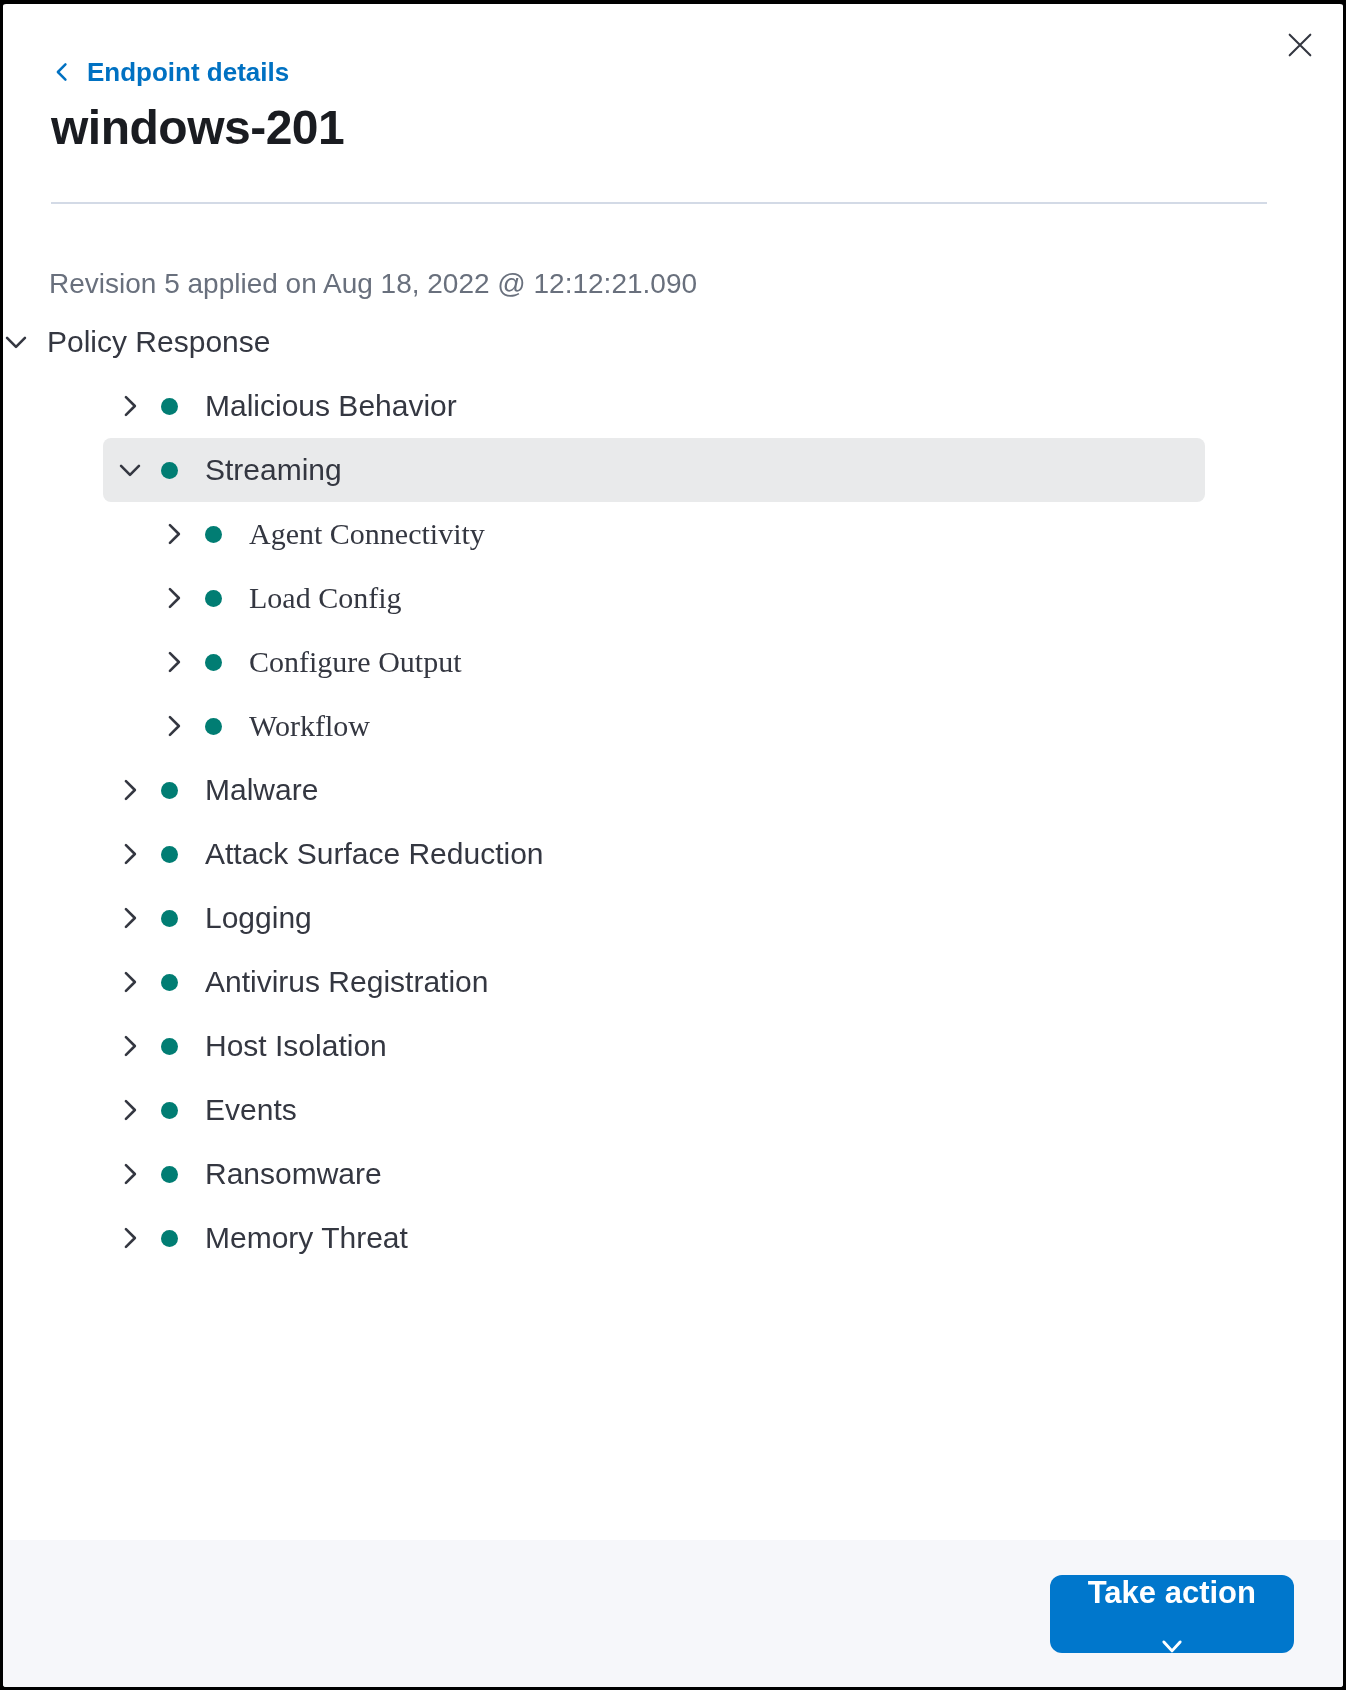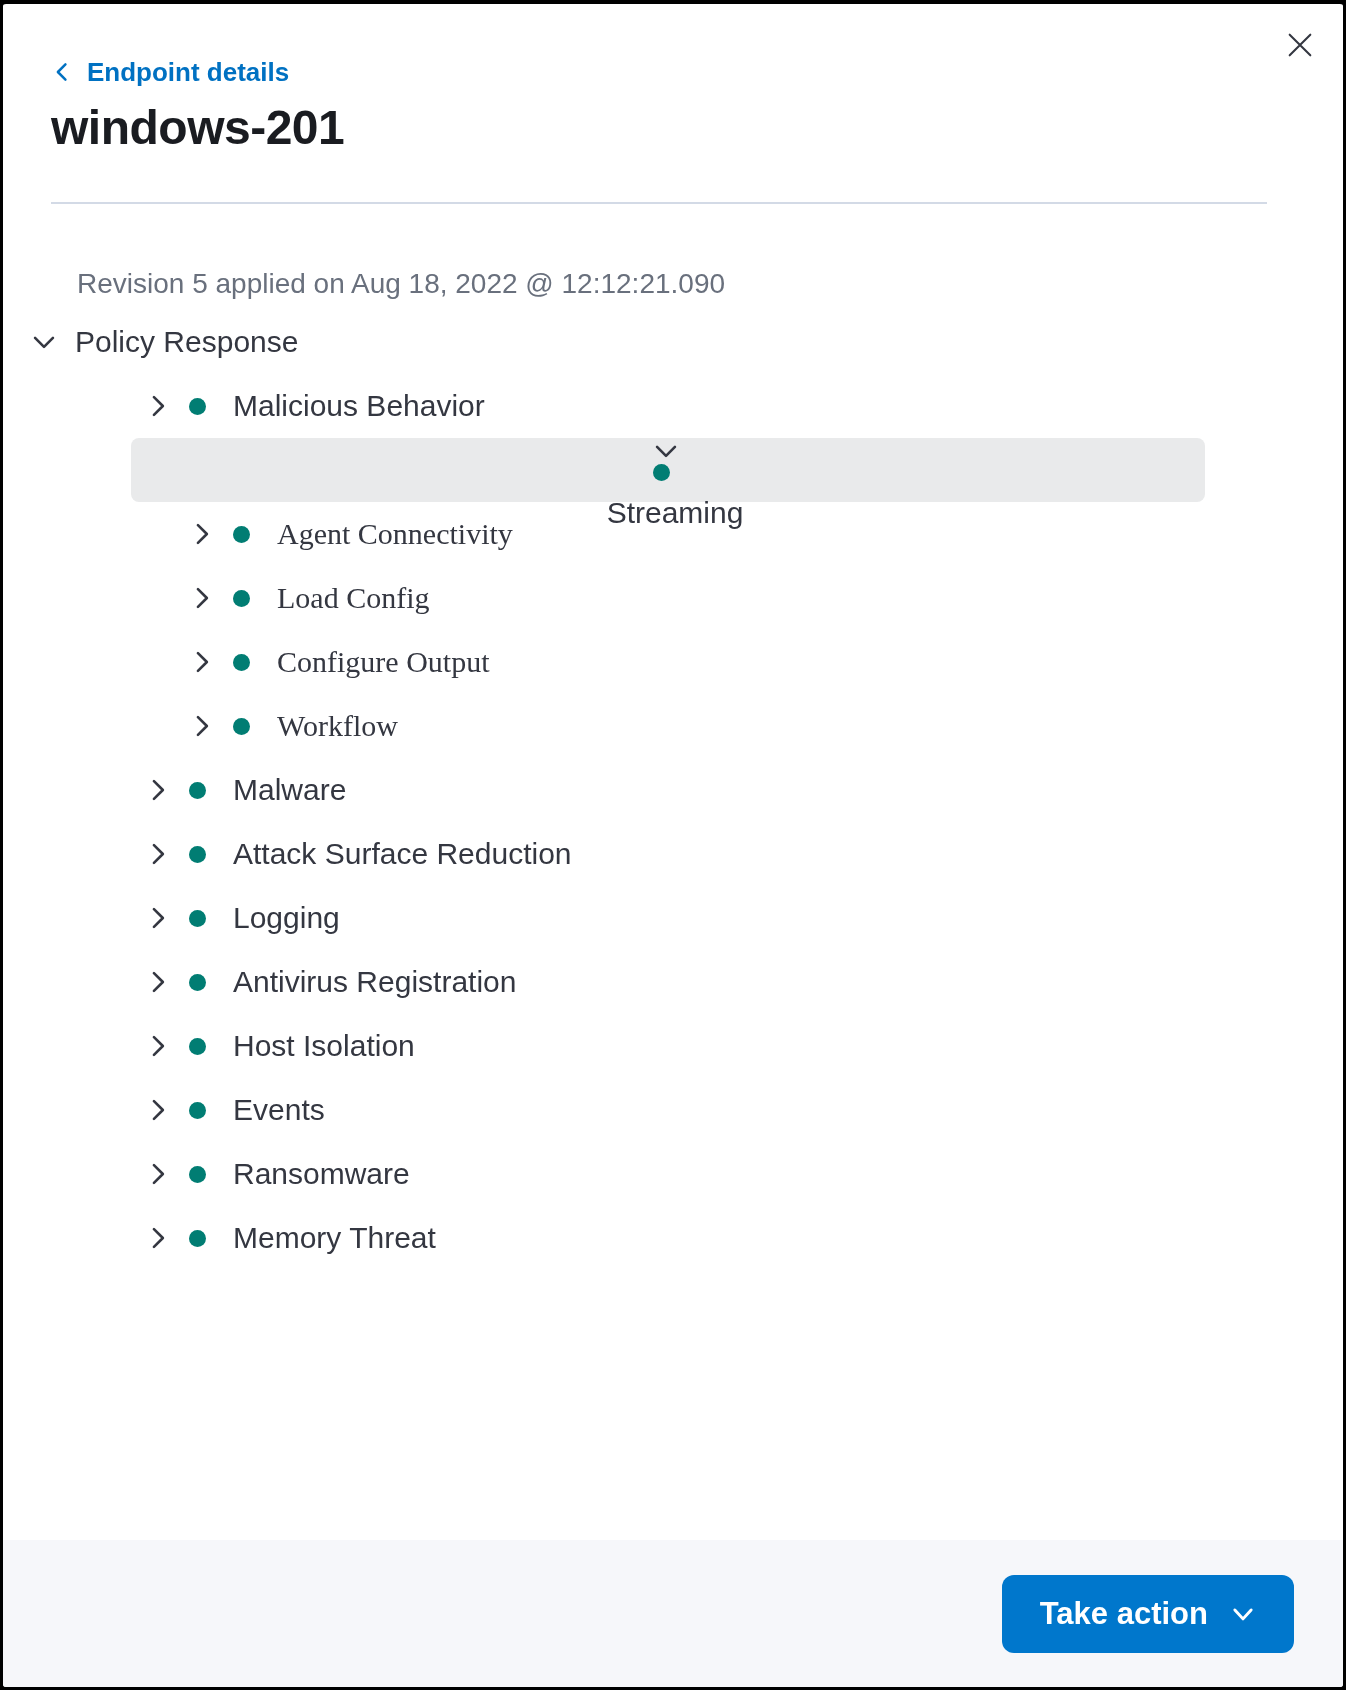--- a/index.html
+++ b/index.html
@@ -68,21 +68,20 @@
     margin-top: 45px;
     height: 0;
     border: none;
     border-top: 2px solid #D3DAE6;
   }
   
   .flyout-body {
     flex: 1 1 auto;
     padding: 53px 0 0 0;
     overflow: hidden;
-    margin-left: 28px;
   }
   .revision-line {
     margin: 0 48px 7px 46px;
     font-size: 28px;
     line-height: 38px;
     color: #69707D;
   }
   .tree { margin-top: 0; }
   .tree-row {
     display: flex;
@@ -93,21 +92,21 @@
     border-radius: 8px;
   }
   .tree-row.level-0 { }
   .tree-row.level-1 { padding-left: 114px; }
   .tree-row.level-2 { padding-left: 158px; font-family: Liberation Serif, serif; }
   .tree-row.selected {
     background: #E9EAEB;
     margin-left: 100px;
     margin-right: 138px;
   }
-  .tree-row.selected.level-1 { padding-left: 14px; flex-direction: column; }
+  .tree-row.selected.level-1 { padding-left: 14px; }
   .chevron {
     width: 26px;
     height: 26px;
     margin-right: 18px;
     color: #343741;
     display: inline-flex;
     align-items: center;
     justify-content: center;
     flex: 0 0 auto;
   }
@@ -144,20 +143,21 @@
     height: 78px;
     padding: 0 38px;
     background: #0077CC;
     color: #fff;
     border: none;
     border-radius: 12px;
     font-size: 31px;
     font-weight: 700;
     font-family: "Liberation Sans", sans-serif;
     cursor: pointer;
+    flex-direction: column;
   }
   .take-action-btn svg { display: block; }
 </style>
 </head>
 <body>
 
 <div class="flyout">
 
   <div class="flyout-header">
     <button class="back-link">

